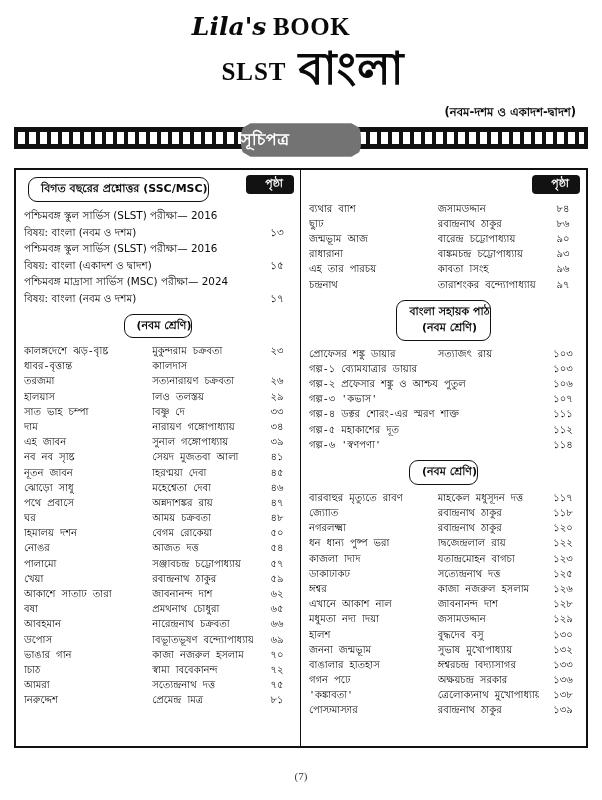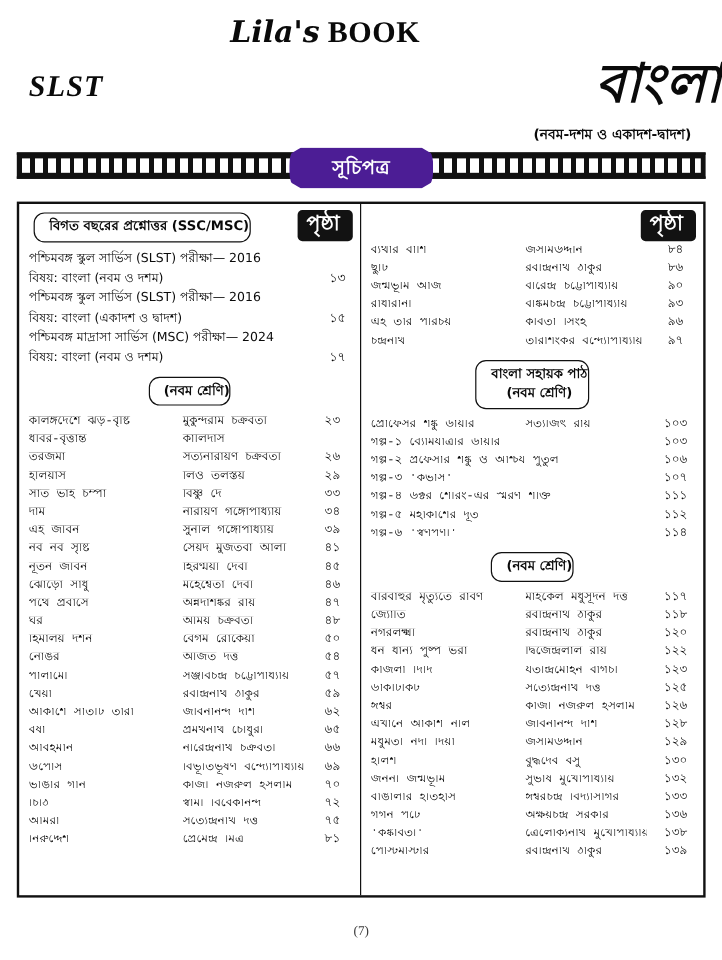--- a/index.html
+++ b/index.html
@@ -33,24 +33,23 @@
   .brand .brand-script {
     font-style: italic;
     font-family: "DejaVu Serif", "Liberation Serif", serif;
     font-size: 25px;
     letter-spacing: 0px;
   }
 
   .title-row {
     display: flex;
     align-items: flex-start;
-    justify-content: space-between;
+    justify-content: center;
     margin-top: 9px;
     padding-left: 24px;
-    font-style: italic;
   }
   .slst {
     font-family: "Liberation Serif", "DejaVu Serif", serif;
     font-size: 25px;
     font-weight: bold;
     letter-spacing: 1px;
     margin-top: 10px;
     margin-right: 12px;
   }
   .bangla-title {
@@ -99,25 +98,24 @@
       #111111 7px, #111111 11px
     );
   }
   .scroll-emblem {
     position: absolute;
     left: 50%;
     top: 0px;
     transform: translateX(-50%);
     width: 120px;
     height: 40px;
-    background: #4c1d95;
+    background: #737373;
     border-radius: 10px / 18px;
     display: flex;
     align-items: center;
-    justify-content: center;
     clip-path: polygon(0% 22%, 8% 8%, 92% 8%, 100% 22%, 100% 78%, 92% 92%, 8% 92%, 0% 78%);
   }
   .scroll-emblem span {
     color: #ffffff;
     font-family: "DejaVu Sans", sans-serif;
     font-size: 16px;
     font-weight: bold;
     letter-spacing: 0.5px;
   }
 
@@ -141,23 +139,23 @@
   .toc-col.left  { border-right: 1.5px solid #111111; }
 
   
   .page-badge {
     position: absolute;
     right: 6px;
     top: 5px;
     background: #121212;
     color: #ffffff;
     font-family: "DejaVu Sans", sans-serif;
-    font-size: 17px;
-    font-weight: bold;
-    padding: 3px 11px 4px 7px;
+    font-size: 11px;
+    font-weight: bold;
+    padding: 3px 11px 4px 19px;
     border-radius: 4px;
     line-height: 1.1;
   }
 
   
   .sect-box {
     border: 1.4px solid #111111;
     border-radius: 9px;
     padding: 3px 0 4px 12px;
     margin: 2px auto 6px auto;
@@ -214,21 +212,21 @@
   .exam-line {
     display: flex;
     align-items: baseline;
     font-family: "DejaVu Sans", sans-serif;
     font-size: 10.4px;
     line-height: 1.0;
     padding: 3.1px 0;
     white-space: nowrap;
   }
   .exam-line .x-text { flex: 1 1 auto; }
-  .exam-line .x-page { flex: 0 0 26px; text-align: right; padding-right: 4px; }
+  .exam-line .x-page { flex: 0 0 26px; text-align: center; padding-right: 4px; }
 
   
   .footer {
     position: absolute;
     left: 0;
     right: 0;
     bottom: 18px;
     text-align: center;
     font-family: "Liberation Serif", "DejaVu Serif", serif;
     font-size: 11px;

